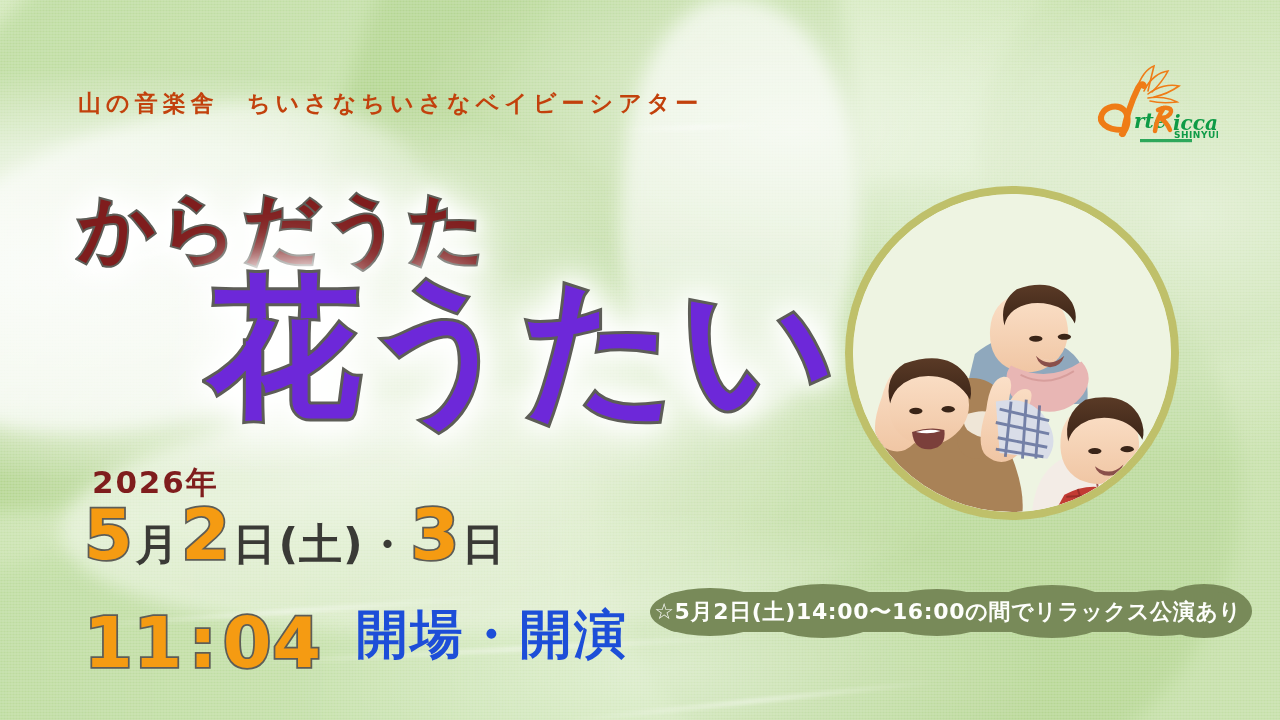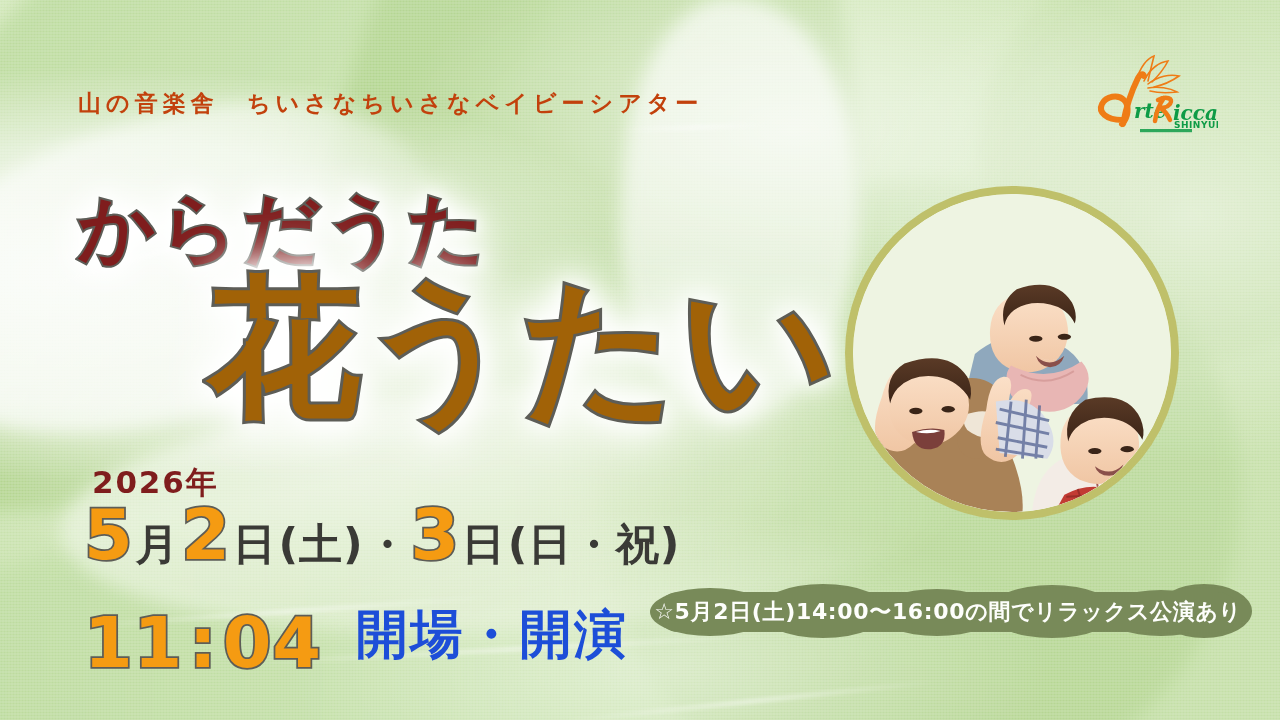--- a/index.html
+++ b/index.html
@@ -99,21 +99,21 @@
     -webkit-text-stroke:4px #5d5d57;
     paint-order:stroke fill;
     filter:
       drop-shadow(0 0 7px #ffffff) drop-shadow(0 0 12px #ffffff)
       drop-shadow(0 0 18px rgba(255,255,255,.95));
   }
 
   #title-big{
     position:absolute;left:208px;top:272px;
     font-size:152px;font-weight:800;letter-spacing:.02em;
-    color:#a16207;white-space:nowrap;line-height:1;
+    color:#6d28d9;white-space:nowrap;line-height:1;
     -webkit-text-stroke:6px #5d5d57;
     paint-order:stroke fill;
     filter:
       drop-shadow(0 0 10px #ffffff) drop-shadow(0 0 18px #ffffff)
       drop-shadow(0 0 26px rgba(255,255,255,.92));
   }
 
   
   #year{
     position:absolute;left:92px;top:462px;
@@ -177,21 +177,21 @@
   #notice .b5{left:462px;top:8px;width:118px;height:46px;}
   #notice .b6{left:516px;top:2px;width:96px;height:54px;}
   #notice-text{
     position:absolute;left:0;top:0;width:616px;height:60px;
     display:flex;align-items:center;justify-content:center;
     color:#fdfefb;font-size:22px;font-weight:600;letter-spacing:.03em;
     white-space:nowrap;
   }
 
   
-  #logo{position:absolute;left:1078px;top:48px;width:140px;height:86px;}
+  #logo{position:absolute;left:1078px;top:58px;width:140px;height:86px;}
   #logo svg{display:block;}
 </style>
 </head>
 <body>
 
 <div id="poster">
 
   <div class="bg-layer bg-base"></div>
   <div class="stroke s2"></div>
   <div class="stroke s3"></div>
@@ -310,21 +310,20 @@
 
   <div id="dateline" class="jp">
     <span class="num">5</span>
     <span class="kanji tight">月</span>
     <span class="num">2</span>
     <span class="kanji tight">日</span>
     <span class="kanji">(土)</span>
     <span class="dot">・</span>
     <span class="num">3</span>
     <span class="kanji tight">日</span>
-    <span class="kanji">(日・祝)</span>
   </div>
 
   <div id="timeline" class="jp">
     <span class="num">11</span>
     <span class="tcolon">:</span>
     <span class="num">04</span>
     <span class="open">開場・開演</span>
   </div>
 
   <div id="notice">

